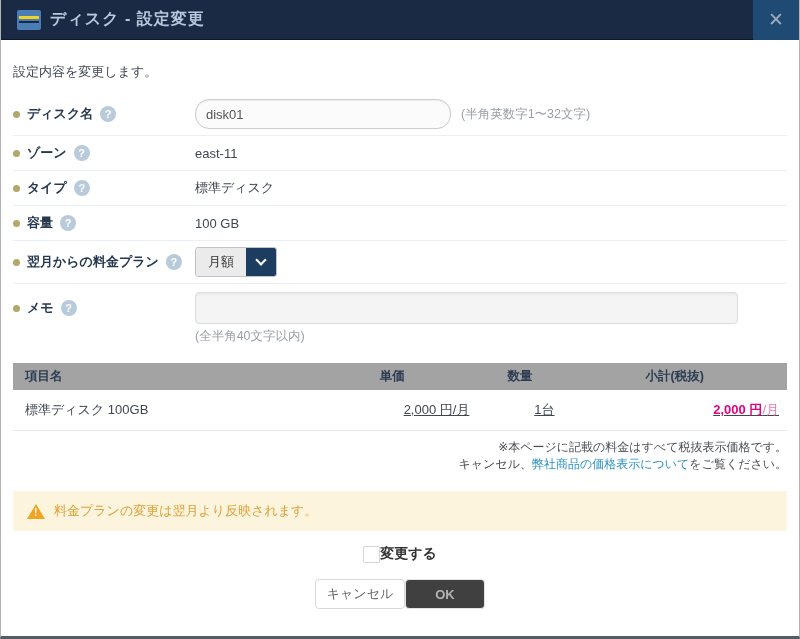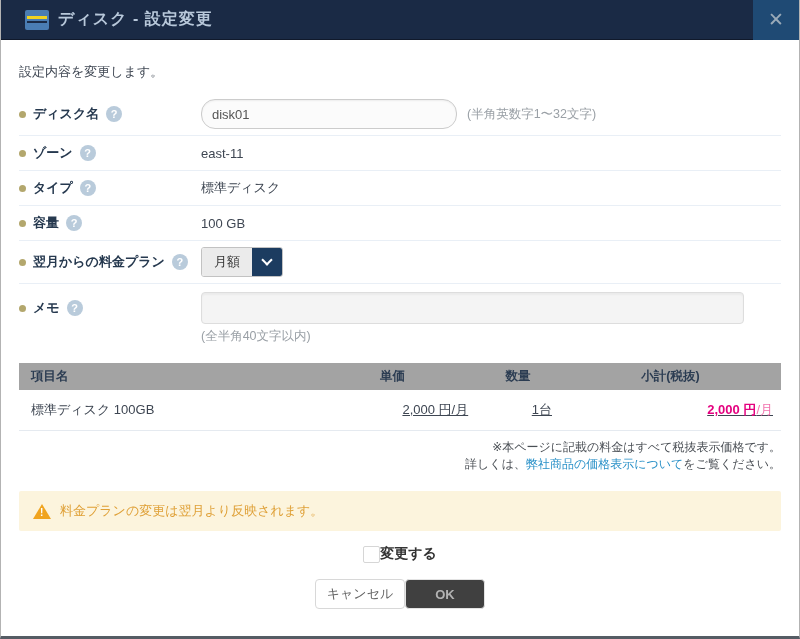--- a/index.html
+++ b/index.html
@@ -5,32 +5,32 @@
   * { margin:0; padding:0; box-sizing:border-box; }
   html,body { width:800px; }
   body { font-family:"Liberation Sans","DejaVu Sans",sans-serif; background:#fff; }
 
   .dialog { width:800px; height:639px; background:#fff; position:relative;
             border-left:1px solid #b3b3b3; border-right:1px solid #b3b3b3;
             border-bottom:3px solid #555c64; overflow:hidden; }
 
   
   .titlebar { height:40px; background:#1a2a45; display:flex; align-items:center;
-              padding-left:24px; border-bottom:1px solid #10192b; }
+              padding-left:16px; border-bottom:1px solid #10192b; }
   .disk-icon { width:24px; height:20px; background:#4a7db3; border-radius:2px;
                position:relative; margin-right:9px; flex-shrink:0; }
   .disk-icon .stripe { position:absolute; left:2px; right:2px; top:6px; height:3px; background:#f0d321; }
   .disk-icon .dline  { position:absolute; left:2px; right:2px; top:11px; height:2px; background:#1a2a45; }
   .dlg-title { font-size:16px; font-weight:bold; color:#b8c8da; letter-spacing:1px; }
   .close-btn { margin-left:auto; width:46px; height:40px; background:#1f4a74;
                display:flex; align-items:center; justify-content:center;
                color:#9aaab8; font-size:19px; cursor:pointer; }
 
   
-  .content { padding:0 18px; }
+  .content { padding:0 12px; }
   .intro { margin:23px 0 12px; font-size:13px; color:#3e4652; }
 
   .frow { display:flex; align-items:center; border-bottom:1px solid #e9eff6; padding:8px 0; }
   .frow.tall { padding:6px 0; }
   .frow.no-sep { border-bottom:none; }
   .flabel { width:182px; flex-shrink:0; display:flex; align-items:center; gap:7px;
             font-weight:bold; color:#26394f; font-size:13px; }
   .bullet { width:7px; height:7px; border-radius:50%; background:#b3a76d; flex-shrink:0; }
   .help { width:16px; height:16px; border-radius:50%; background:#b9cbdb; color:#fff;
           font-size:11px; font-weight:bold; display:flex; align-items:center;
@@ -196,21 +196,21 @@
           <td class="c1">標準ディスク 100GB</td>
           <td class="num">2,000 円/月</td>
           <td class="num">1台</td>
           <td class="num"><span class="price-main">2,000 円</span><span class="price-suffix">/月</span></td>
         </tr>
       </tbody>
     </table>
 
     <div class="notes">
       <span>※本ページに記載の料金はすべて税抜表示価格です。</span><br>
-      <span>詳しくは、</span><a>弊社商品の価格表示について</a><span>をご覧ください。</span>
+      <span>キャンセル、</span><a>弊社商品の価格表示について</a><span>をご覧ください。</span>
     </div>
 
     <div class="warning">
       <span class="warn-icon"></span>
       <span>料金プランの変更は翌月より反映されます。</span>
     </div>
 
     <div class="confirm-row">
       <input type="checkbox" id="confirm-check" style="">
       <label class="confirm-label" for="confirm-check">変更する</label>

